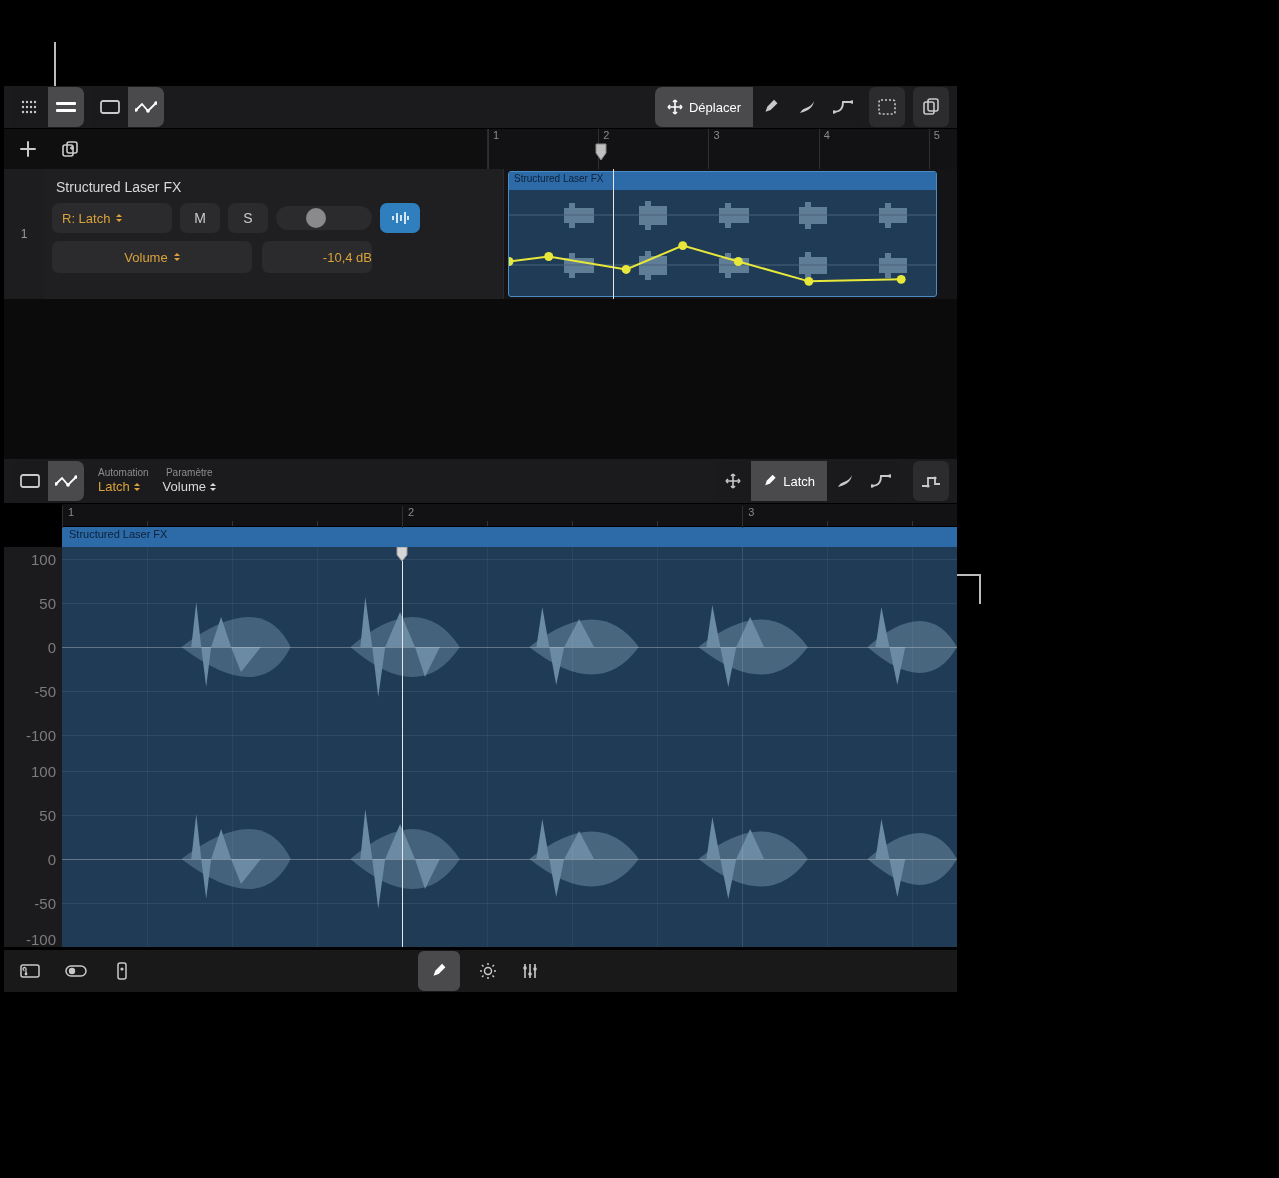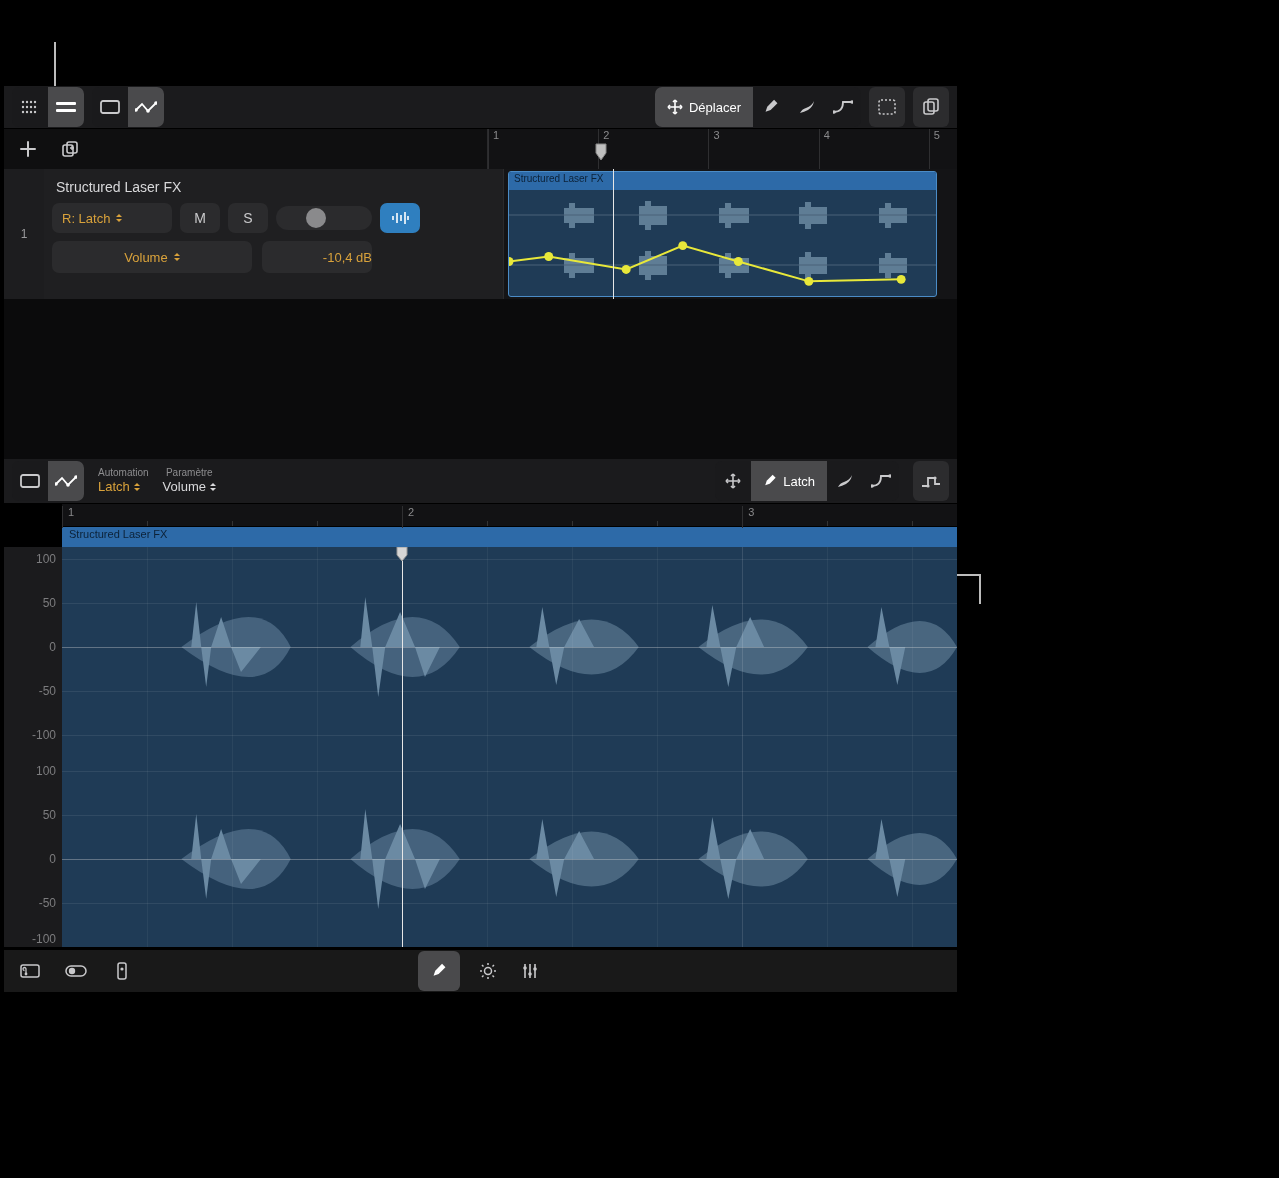--- a/index.html
+++ b/index.html
@@ -78,21 +78,21 @@
   .ed-label-group{display:flex;flex-direction:column;line-height:1.2;}
   .ed-label-group .lbl{font-size:10px;color:#8d8d8f;text-align:center;}
   .ed-label-group .val{font-size:13px;color:var(--accent-orange);display:flex;align-items:center;gap:4px;}
   .ed-label-group .val.white{color:#d8d8da;}
   .ed-ruler{position:relative;height:22px;background:#121214;border-top:1px solid #000;border-bottom:1px solid #000;margin-left:58px;}
   .ed-ruler .tick{position:absolute;top:2px;color:#8a8a8c;font-size:11px;padding-left:5px;border-left:1px solid #2f2f31;height:100%;}
   .ed-ruler .mt{position:absolute;bottom:0;height:5px;border-left:1px solid #333;}
   .ed-clip-header{height:18px;background:var(--clip-header);color:#0c2238;font-size:11px;padding:1px 7px;margin-left:58px;}
   .ed-waveform-area{position:relative;height:400px;display:flex;}
   .y-axis{width:58px;position:relative;background:#1b1b1d;}
-  .y-axis .yt{position:absolute;right:6px;font-size:12px;color:#7c7c7e;transform:translateY(-50%);}
+  .y-axis .yt{position:absolute;right:6px;font-size:15px;color:#7c7c7e;transform:translateY(-50%);}
   .ed-canvas{flex:1;position:relative;background:#1f3b56;overflow:hidden;}
   .ed-canvas .grid-h{position:absolute;left:0;right:0;border-top:1px solid rgba(255,255,255,0.08);}
   .ed-canvas .zero-line{border-top:1px solid rgba(220,220,220,0.35);}
   .ed-canvas .grid-v{position:absolute;top:0;bottom:0;border-left:1px solid rgba(255,255,255,0.05);}
   .ed-playhead-marker{position:absolute;top:-1px;width:12px;height:16px;transform:translateX(-50%);z-index:5;}
   .ed-playhead-line{position:absolute;top:0;bottom:0;width:1px;background:#e6e6e6;z-index:4;}
 
   
   .bottom{position:relative;height:42px;background:#191919;display:flex;align-items:center;padding:0 12px;gap:18px;margin-top:3px;}
   .bottom .center-group{position:absolute;left:50%;transform:translateX(-50%);display:flex;gap:14px;align-items:center;}

